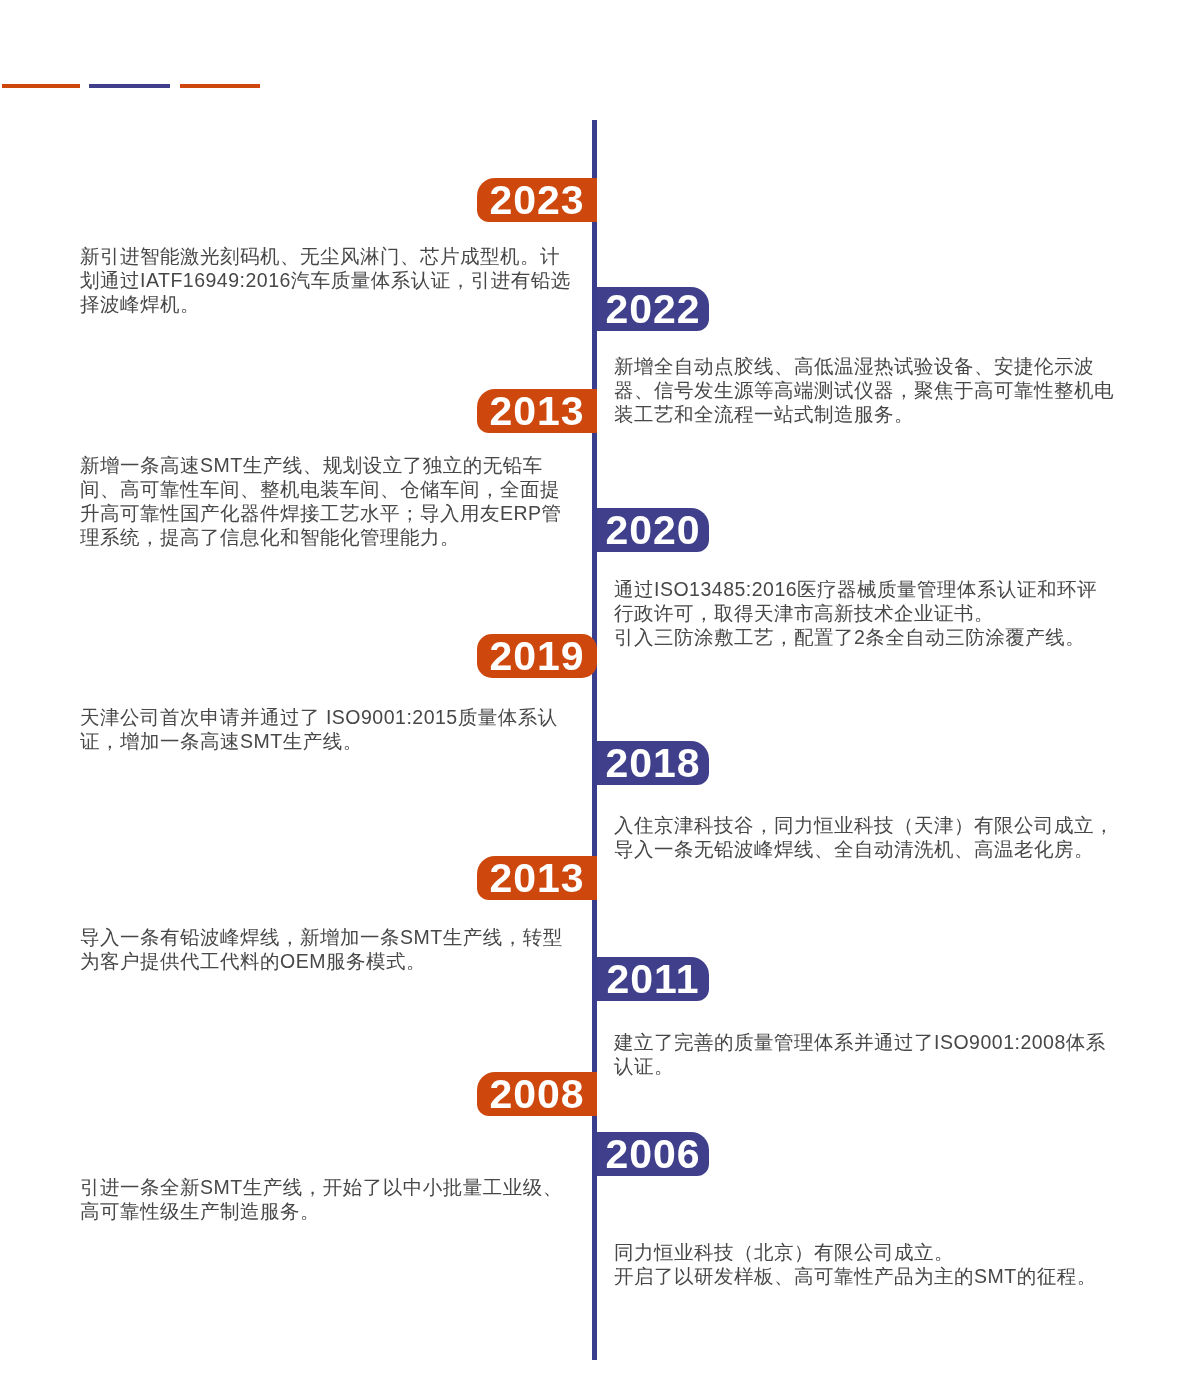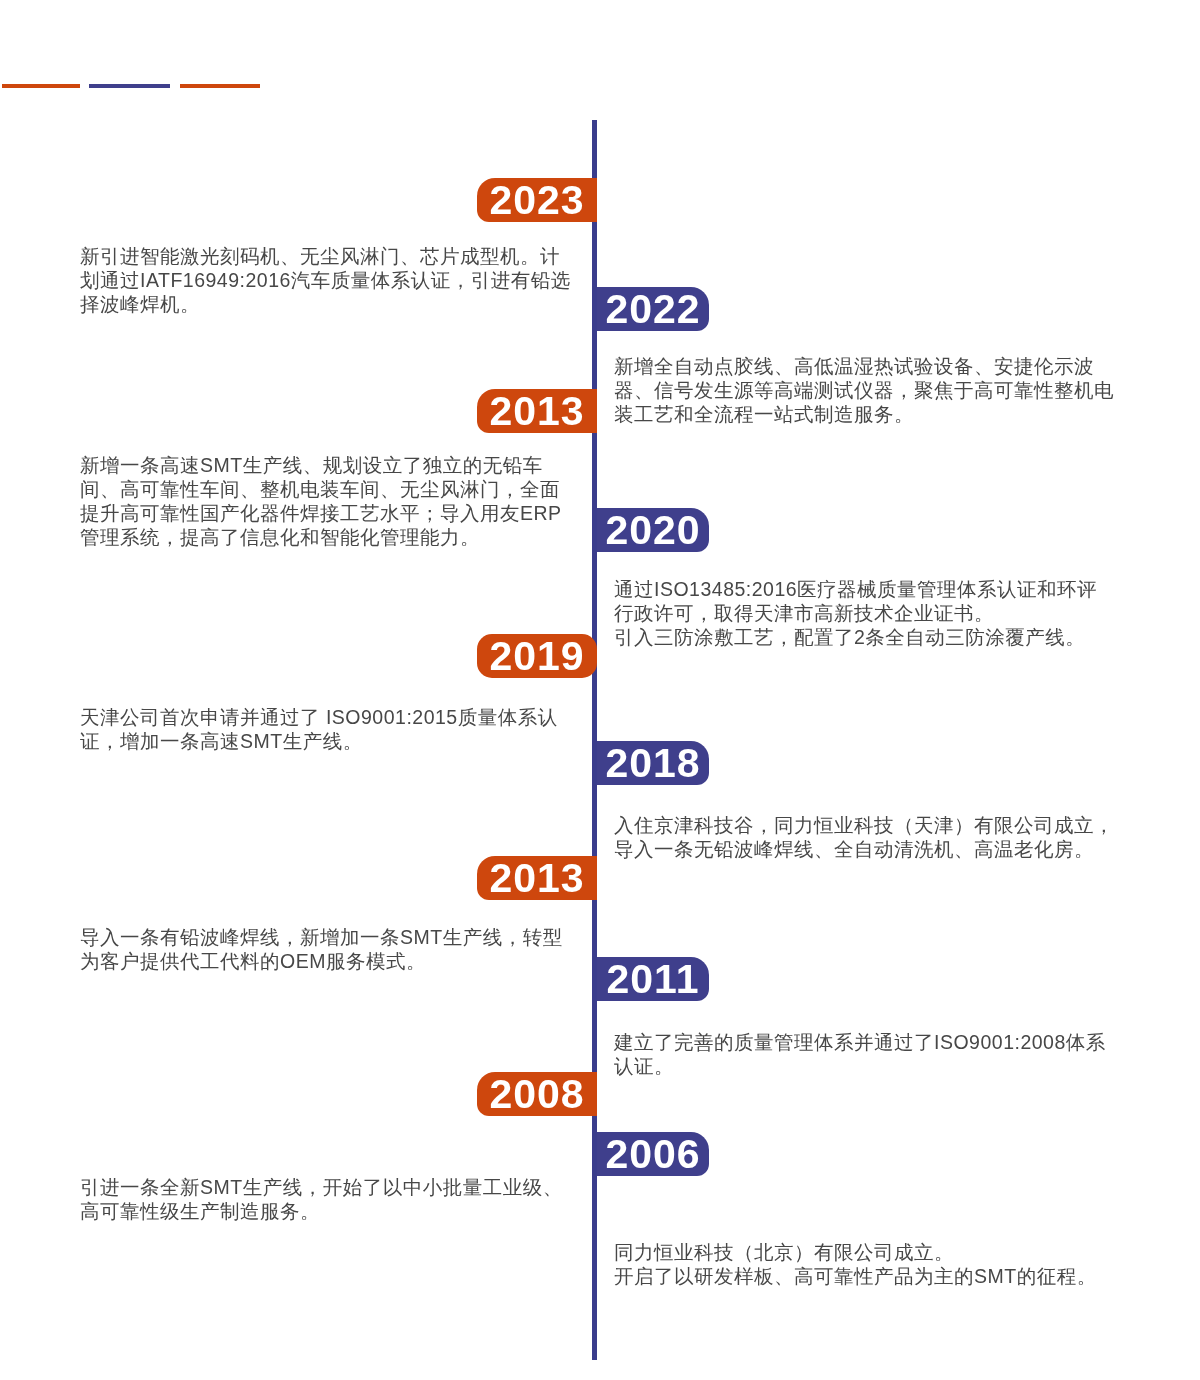--- a/index.html
+++ b/index.html
@@ -92,21 +92,21 @@
   <div class="title-bar bar-3"></div>
 
   <div class="vline"></div>
 
   <div id="entries">
       <div class="badge left" style="top: 178px;">2023</div>
       <div class="desc left" style="top: 244px;">新引进智能激光刻码机、无尘风淋门、芯片成型机。计划通过IATF16949:2016汽车质量体系认证，引进有铅选择波峰焊机。</div>
       <div class="badge right" style="top: 287px;">2022</div>
       <div class="desc right" style="top: 354px;">新增全自动点胶线、高低温湿热试验设备、安捷伦示波器、信号发生源等高端测试仪器，聚焦于高可靠性整机电装工艺和全流程一站式制造服务。</div>
       <div class="badge left" style="top: 389px;">2013</div>
-      <div class="desc left" style="top: 453px;">新增一条高速SMT生产线、规划设立了独立的无铅车间、高可靠性车间、整机电装车间、无尘风淋门，全面提升高可靠性国产化器件焊接工艺水平；导入用友ERP管理系统，提高了信息化和智能化管理能力。</div>
+      <div class="desc left" style="top: 453px;">新增一条高速SMT生产线、规划设立了独立的无铅车间、高可靠性车间、整机电装车间、仓储车间，全面提升高可靠性国产化器件焊接工艺水平；导入用友ERP管理系统，提高了信息化和智能化管理能力。</div>
       <div class="badge right" style="top: 508px;">2020</div>
       <div class="desc right" style="top: 577px;">通过ISO13485:2016医疗器械质量管理体系认证和环评行政许可，取得天津市高新技术企业证书。
 引入三防涂敷工艺，配置了2条全自动三防涂覆产线。</div>
       <div class="badge left" style="top: 634px; border-radius: 15px;">2019</div>
       <div class="desc left" style="top: 705px;">天津公司首次申请并通过了 ISO9001:2015质量体系认证，增加一条高速SMT生产线。</div>
       <div class="badge right" style="top: 741px;">2018</div>
       <div class="desc right" style="top: 813px;">入住京津科技谷，同力恒业科技（天津）有限公司成立，导入一条无铅波峰焊线、全自动清洗机、高温老化房。</div>
       <div class="badge left" style="top: 856px;">2013</div>
       <div class="desc left" style="top: 925px;">导入一条有铅波峰焊线，新增加一条SMT生产线，转型为客户提供代工代料的OEM服务模式。</div>
       <div class="badge right" style="top: 957px;">2011</div>

